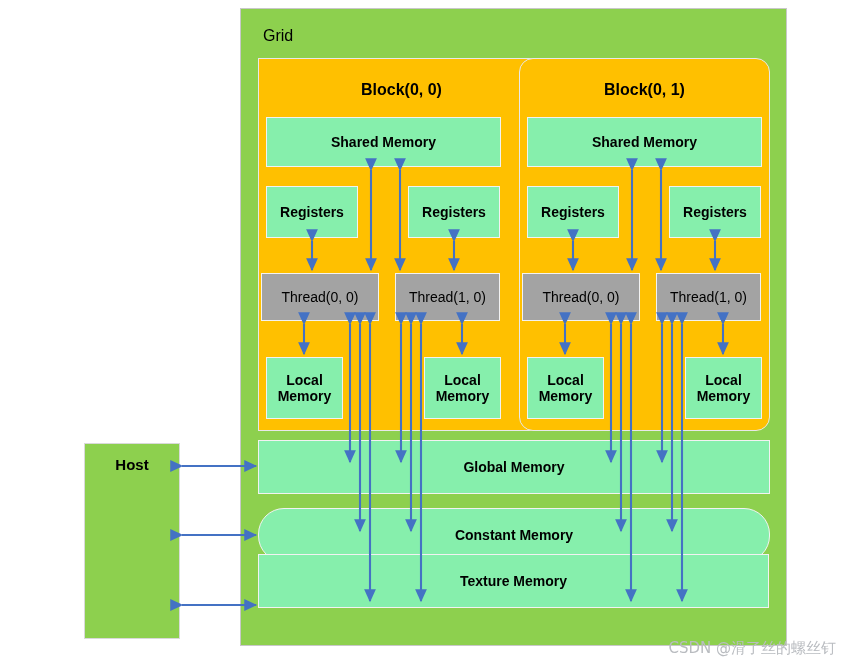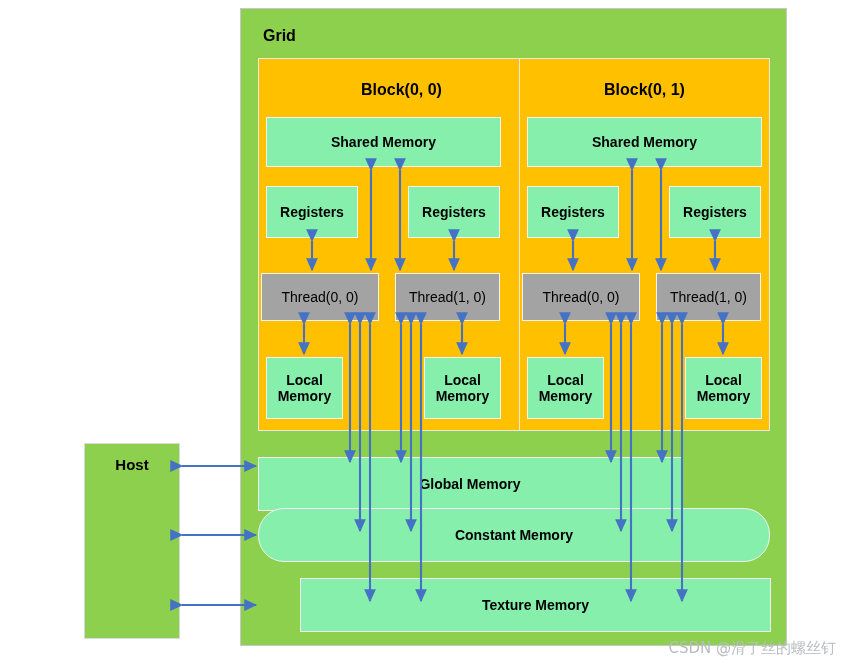--- a/index.html
+++ b/index.html
@@ -32,21 +32,21 @@
     background: #8DD04E;
     border: 1px solid #c8c8c8;
     align-items: flex-start;
     justify-content: flex-start;
   }
   .grid-label {
     position: absolute;
     left: 22px;
     top: 18px;
     font-size: 16px;
-    font-weight: bold;
+    font-weight: normal;
     color: #000;
   }
   .block-box {
     background: #FFC000;
     border: 1px solid #e8e8e8;
     align-items: flex-start;
     justify-content: center;
   }
   .block-label {
     position: absolute;
@@ -143,21 +143,21 @@
     <span>Registers</span>
   </div>
   <div class="box green" style="left:395px; top:273px; width:105px; height:48px;">
     <span>Thread(1, 0)</span>
   </div>
   <div class="box orange two-line" style="left:424px; top:357px; width:77px; height:62px;">
     <span>Local
 Memory</span>
   </div>
 
-  <div class="box block-box" style="left:519px; top:58px; width:251px; height:373px;">
+  <div class="box block-box" style="left:519px; top:58px; width:251px; height:373px;border-radius:14px;">
     <span class="block-label">Block(0, 1)</span>
   </div>
   <div class="box orange" style="left:527px; top:117px; width:235px; height:50px;">
     <span>Shared Memory</span>
   </div>
 
   <div class="box orange" style="left:527px; top:186px; width:92px; height:52px;">
     <span>Registers</span>
   </div>
   <div class="box green" style="left:522px; top:273px; width:118px; height:48px;">
@@ -172,27 +172,27 @@
     <span>Registers</span>
   </div>
   <div class="box green" style="left:656px; top:273px; width:105px; height:48px;">
     <span>Thread(1, 0)</span>
   </div>
   <div class="box orange two-line" style="left:685px; top:357px; width:77px; height:62px;">
     <span>Local
 Memory</span>
   </div>
 
-  <div class="box orange membar" style="left:258px; top:440px; width:424px; height:54px;margin-top:17px;">
+  <div class="box orange membar" style="left:258px; top:440px; width:512px; height:54px;">
     <span>Global Memory</span>
   </div>
   <div class="box orange membar" style="left:258px; top:508px; width:512px; height:54px;border-radius:26px;">
     <span>Constant Memory</span>
   </div>
-  <div class="box orange membar" style="left:258px; top:578px; width:471px; height:54px;margin-left:42px;">
+  <div class="box orange membar" style="left:258px; top:554px; width:511px; height:54px;">
     <span>Texture Memory</span>
   </div>
 
   <svg class="arrows" viewBox="0 0 852 666" xmlns="http://www.w3.org/2000/svg">
     <defs>
       <marker id="ah" markerWidth="7" markerHeight="7" refX="5.6" refY="3.2" orient="auto" markerUnits="strokeWidth">
         <path d="M0,0.4 L6.2,3.2 L0,6 z" fill="#4472C4"></path>
       </marker>
     </defs>
     <g stroke="#4472C4" stroke-width="2.1" fill="none" marker-start="url(#ah)" marker-end="url(#ah)">

